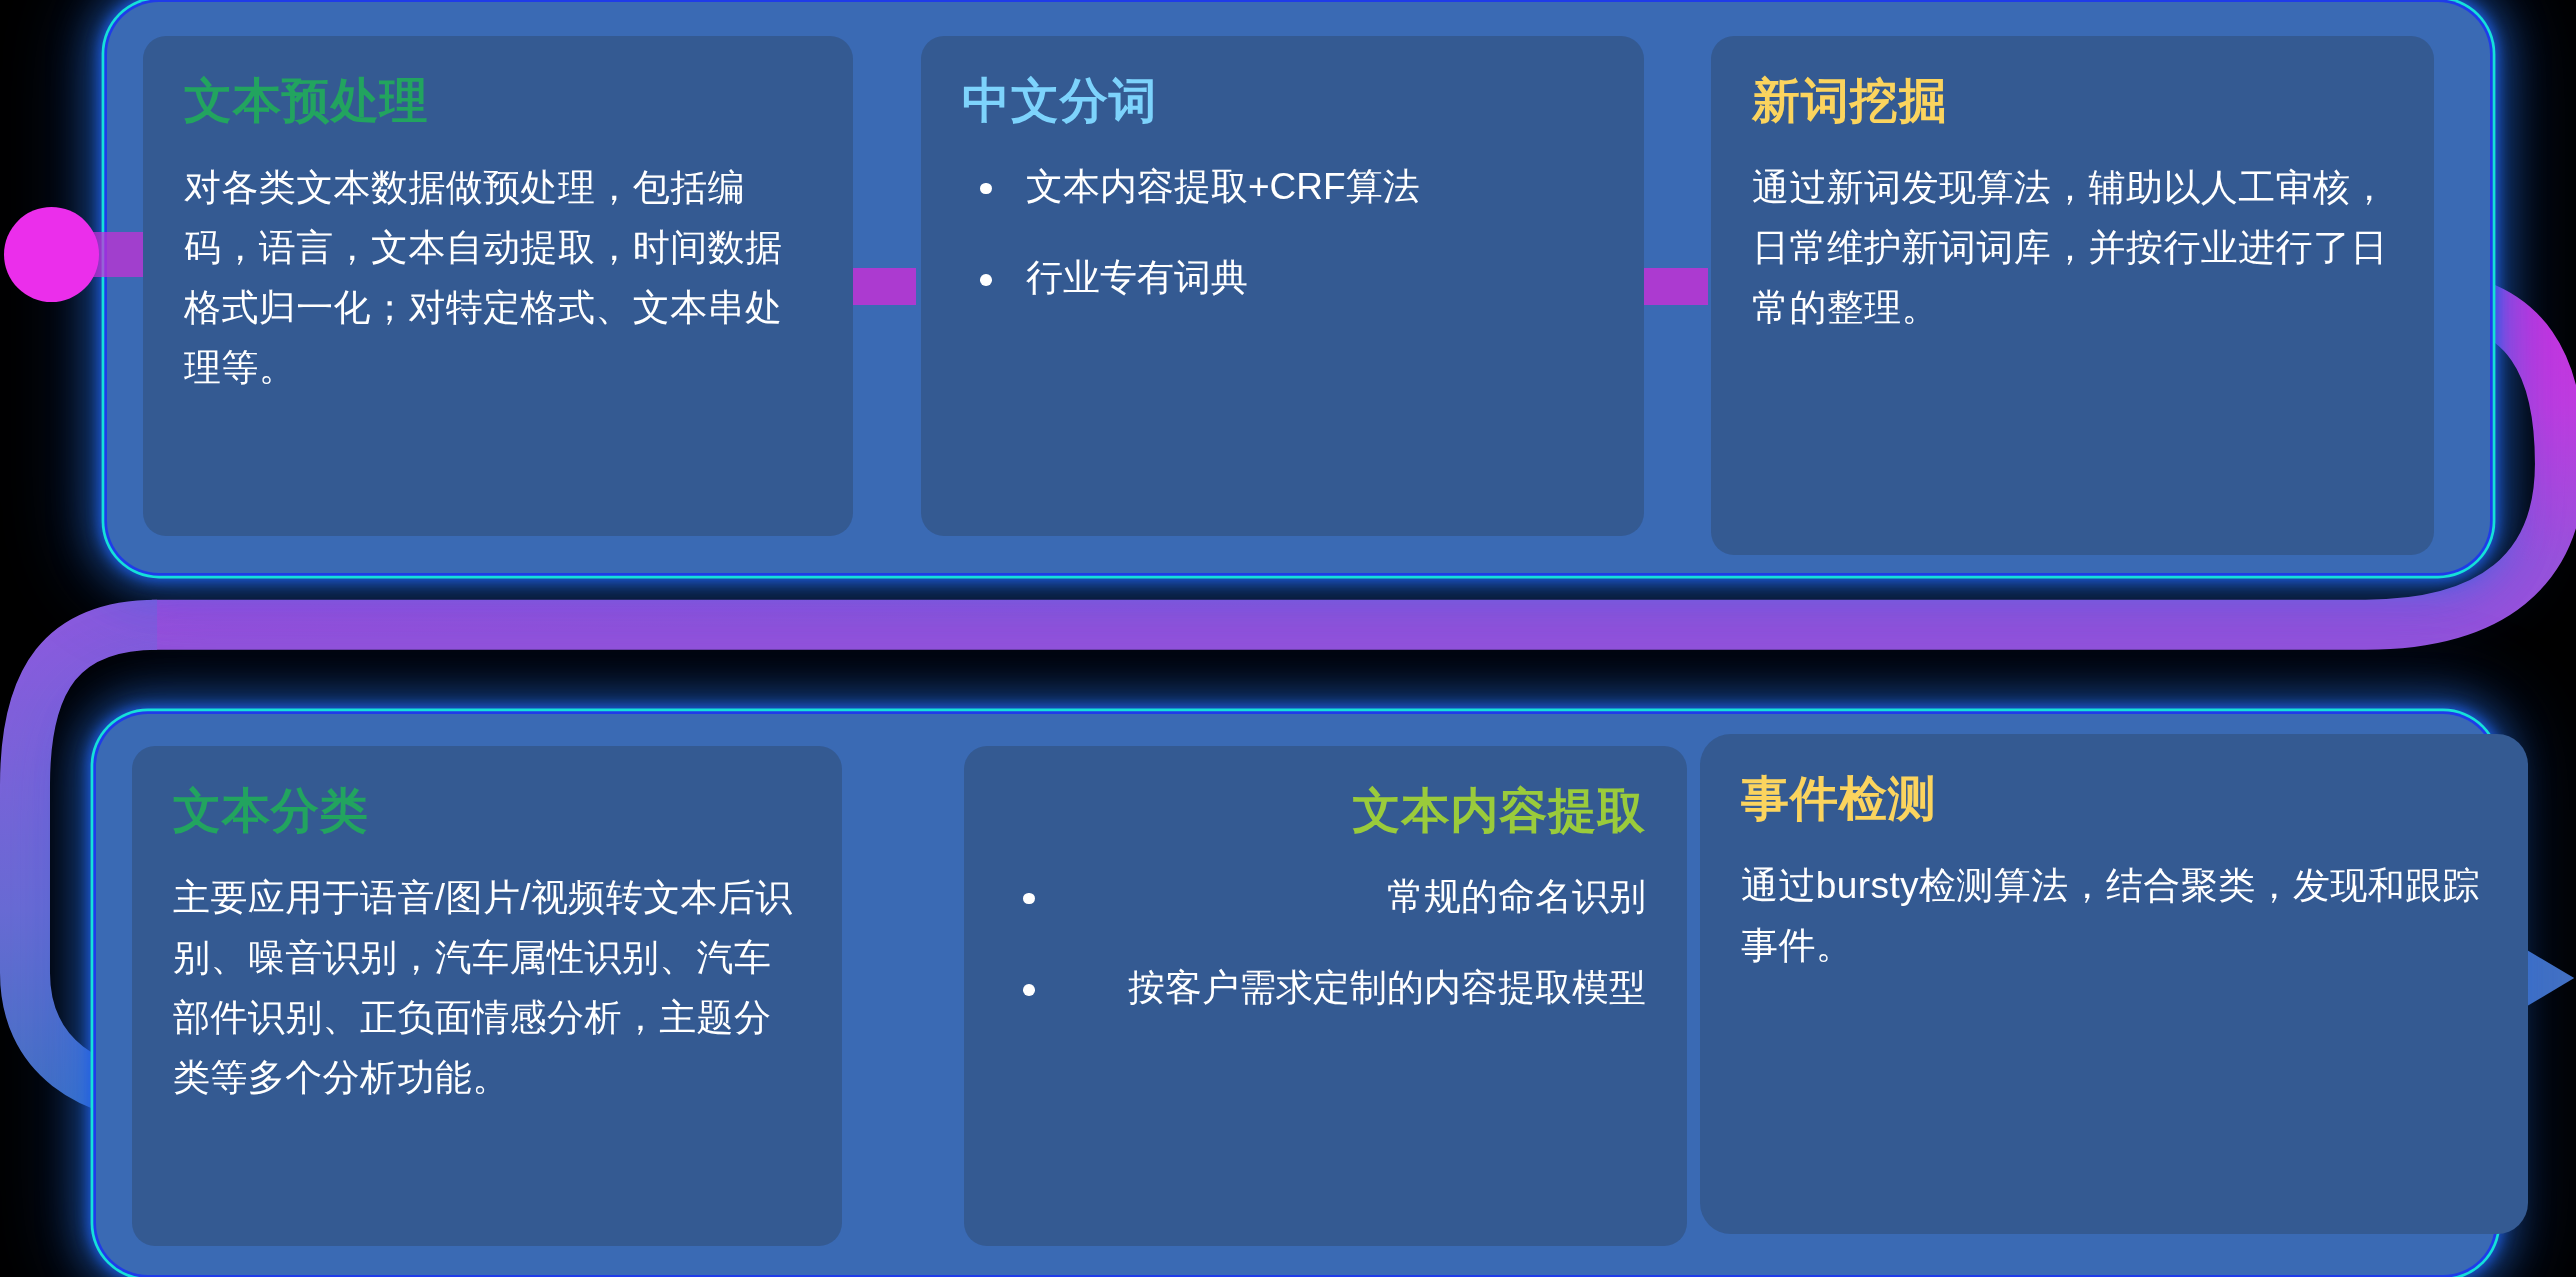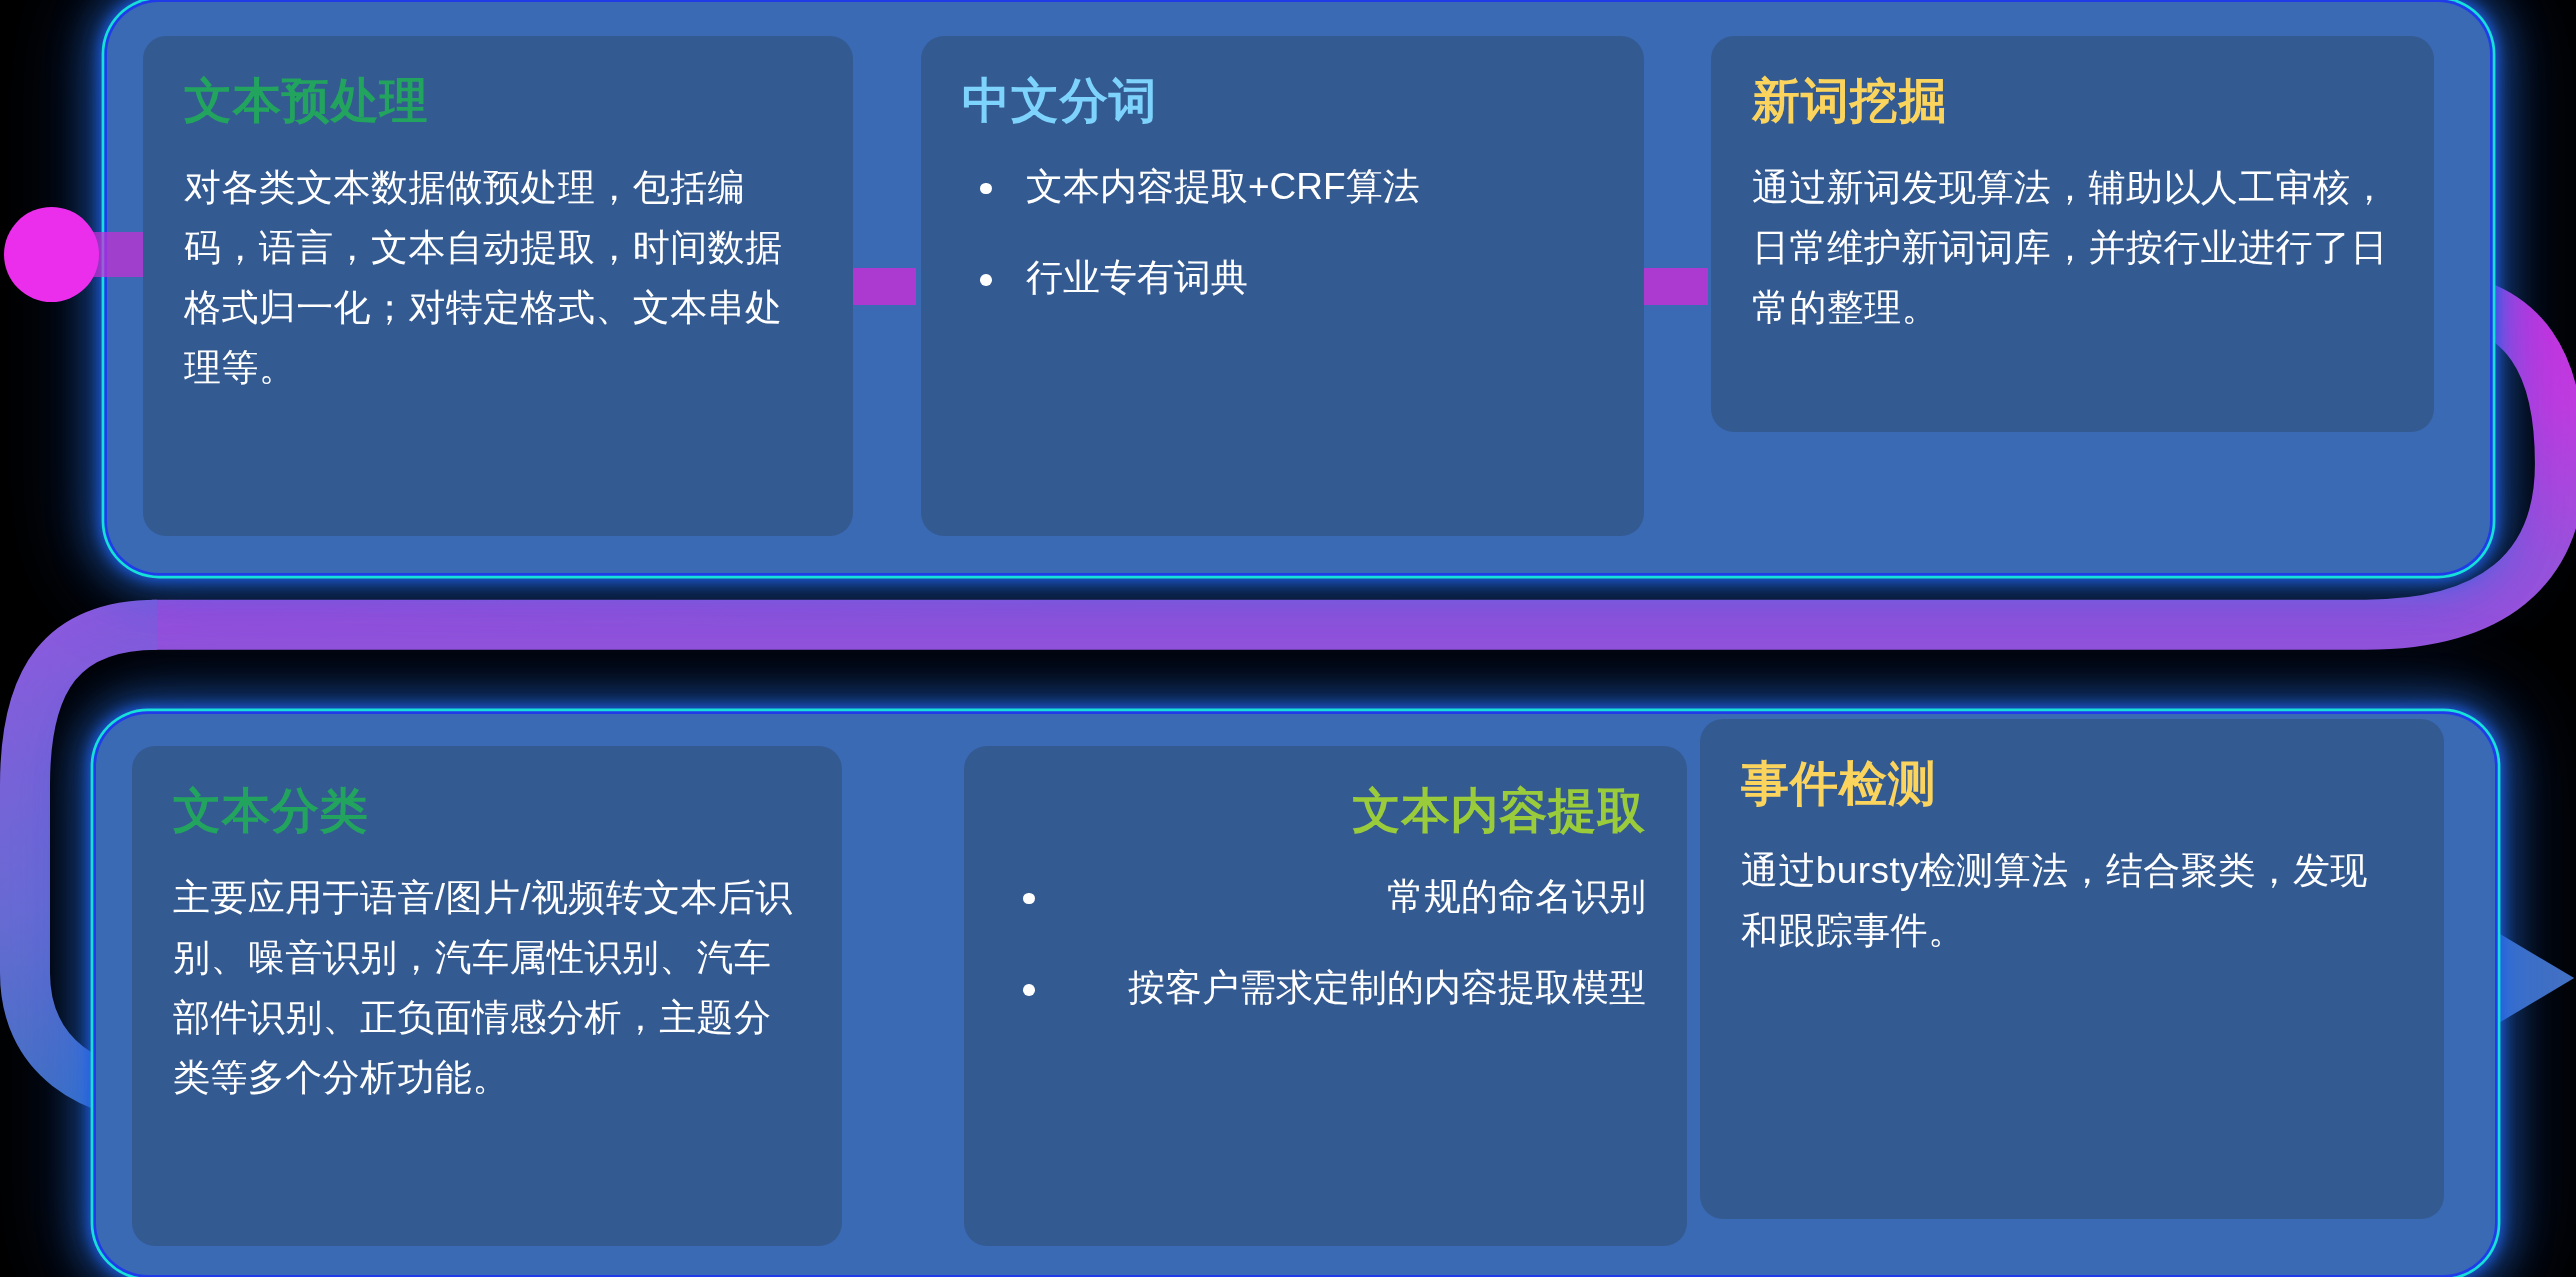--- a/index.html
+++ b/index.html
@@ -65,25 +65,25 @@
     position:absolute;
     left:18px; top:25px;
     width:11.6px; height:11.6px;
     border-radius:50%;
     background:#FFFFFF;
   }
 
   
   #card-1 { left:143px;  top:36px;  width:710px; height:500px; }
   #card-2 { left:921px; top:36px;  width:723px; height:500px; }
-  #card-3 { left:1711px; top:36px;  width:723px; height:396px; }
+  #card-3 { left:1711px; top:36px;  width:723px; height:519px; }
   
   #card-4 { left:132px;  top:746px; width:710px; height:500px; }
   #card-5 { left:964px; top:746px; width:723px; height:500px;text-align:right; }
-  #card-6 { left:1700px; top:719px; width:744px; height:500px; }
+  #card-6 { left:1700px; top:734px; width:828px; height:500px;border-radius:31px; }
 
   
   .link-bar {
     position:absolute;
     height:37px; width:64px;
     background:rgba(205,45,215,.78);
   }
   #bar-12 { left:852px;  top:268px; }
   #bar-23 { left:1644px; top:268px; }
   #bar-45 { left:841px;  top:973px; background:rgba(205,45,215,.0); }

